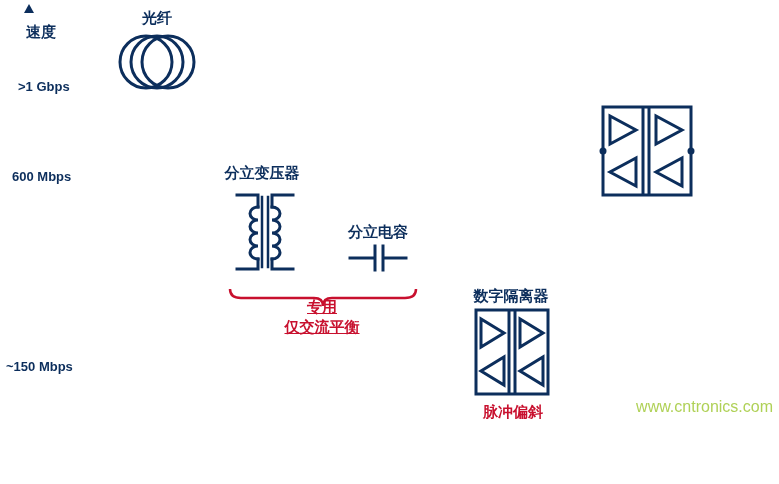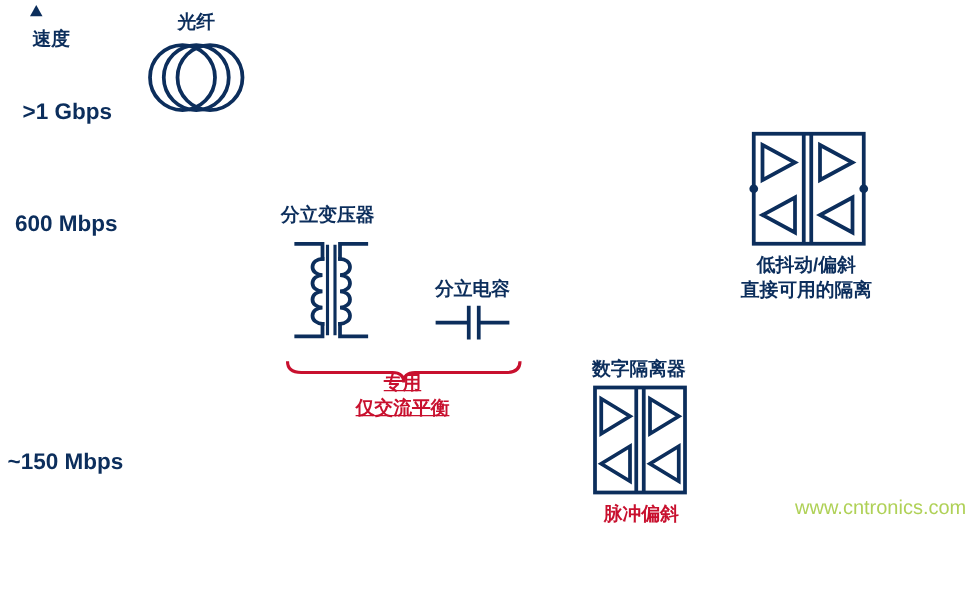--- a/index.html
+++ b/index.html
@@ -21,21 +21,21 @@
   .txt{
     position:absolute;
     color:var(--primary);
     font-weight:bold;
     font-size:15px;
     line-height:1.32;
     white-space:pre-line;
   }
   .red{color:var(--accent-red);}
   .ctr{transform:translateX(-50%);text-align:center;}
-  .tick{font-size:18px;}
+  .tick{font-size:13px;}
   .icon{position:absolute;color:var(--primary);display:block;}
   .icon.red{color:var(--accent-red);}
   svg{display:block;}
 
   .yarrow{
     position:absolute;left:24px;top:4px;width:0;height:0;
     border-left:5px solid transparent;border-right:5px solid transparent;
     border-bottom:9px solid var(--primary);
   }
   .xarrow{
@@ -148,21 +148,19 @@
       <line x1="44" y1="4" x2="44" y2="92"></line>
       <line x1="50" y1="4" x2="50" y2="92"></line>
       <path d="M11 13 V41 L37 27 Z"></path>
       <path d="M57 13 V41 L83 27 Z"></path>
       <path d="M37 55 V83 L11 69 Z"></path>
       <path d="M83 55 V83 L57 69 Z"></path>
       <circle cx="4" cy="48" r="3.5" fill="currentColor" stroke="none"></circle>
       <circle cx="92" cy="48" r="3.5" fill="currentColor" stroke="none"></circle>
     </svg>
   </span>
-  <div class="txt ctr p-lvdsnote">低抖动/偏斜
-直接可用的隔离</div>
 
   <div class="txt ctr p-xcenter">价值主张</div>
   <span class="xarrow"></span>
 
   <div class="watermark">www.cntronics.com</div>
 
 </div>
 
 </body></html>

